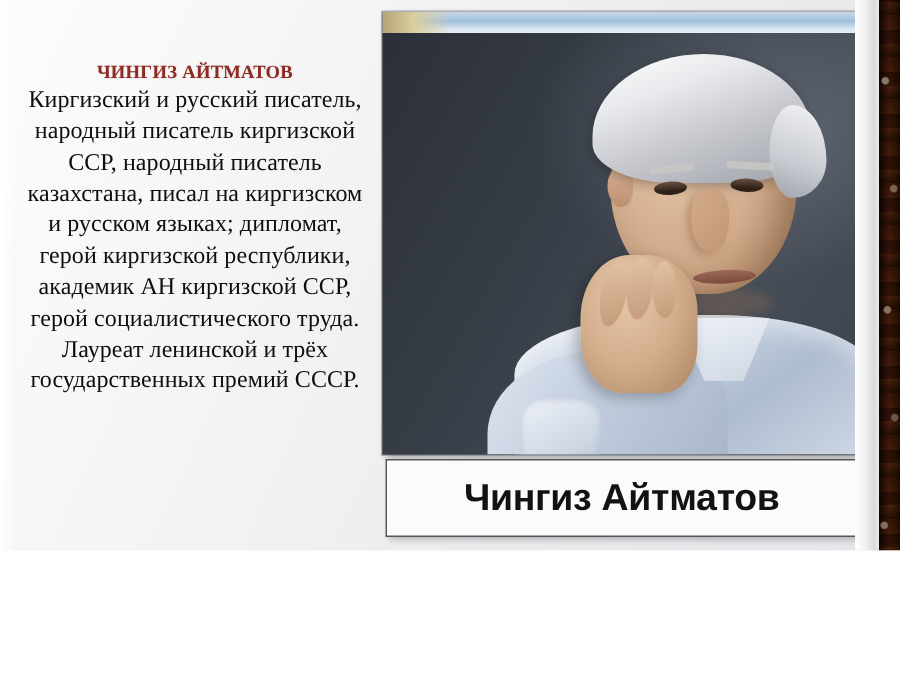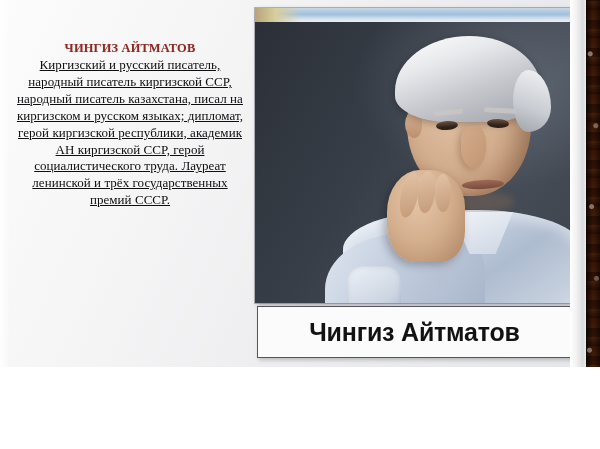--- a/index.html
+++ b/index.html
@@ -42,25 +42,24 @@
   }
   .headline {
     font-size: 12.4px;
     font-weight: bold;
     letter-spacing: 0.2px;
     color: #8d2b23;
     margin: 0 0 1px 0;
     text-shadow: 0 0 1px rgba(141,43,35,0.25);
   }
   .bio {
-    font-size: 13px;
+    font-size: 16px;
     color: #0e0e10;
     margin: 0;
     letter-spacing: 0.05px;
-    text-decoration: underline;
   }
 
   
   .photo-frame {
     position: absolute;
     left: 255px;
     top: 8px;
     width: 315px;
     height: 295px;
     background: #20242b;

